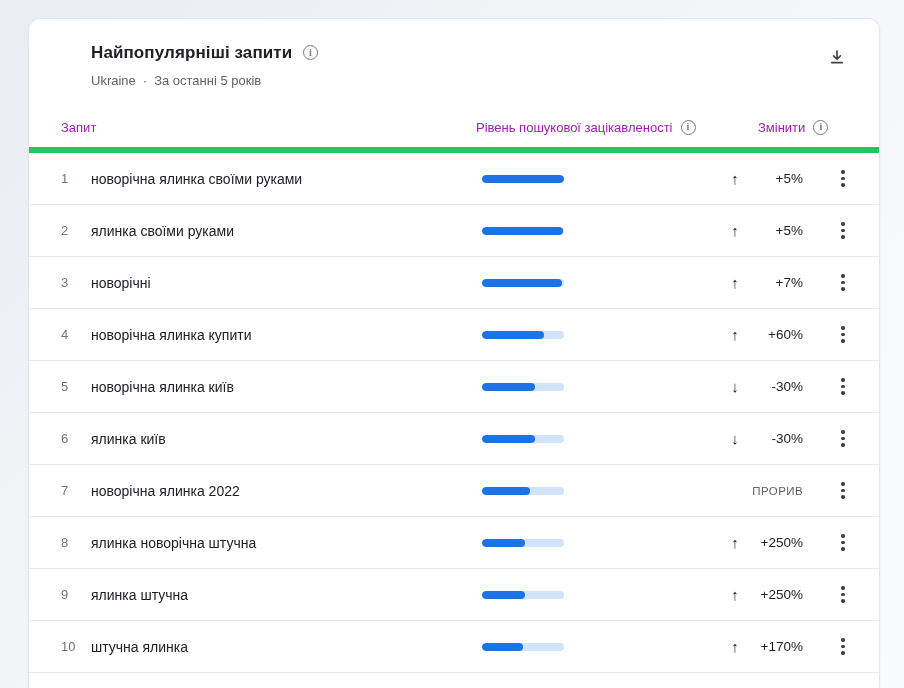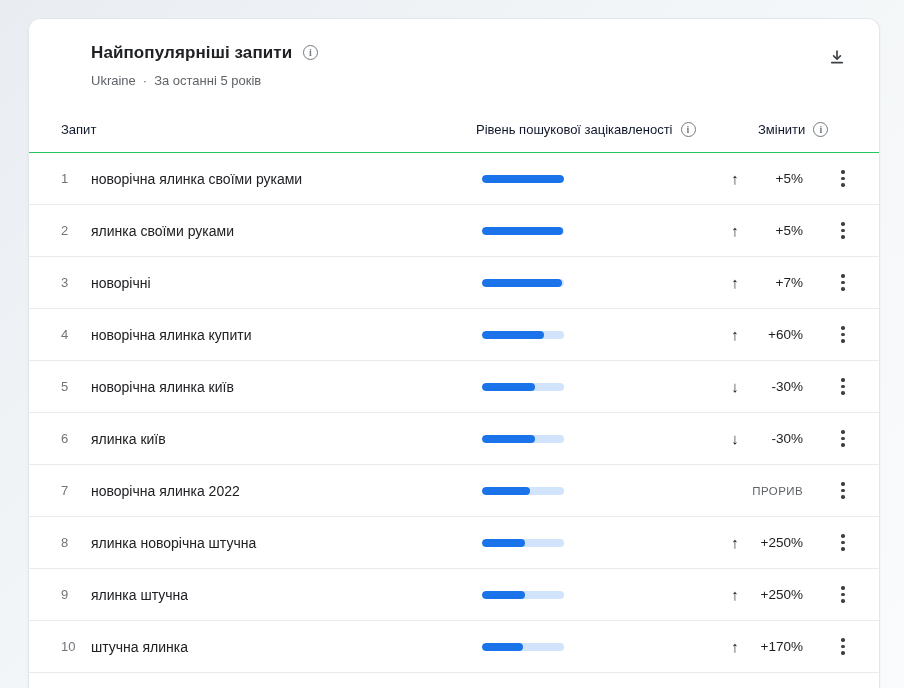--- a/index.html
+++ b/index.html
@@ -47,22 +47,22 @@
     width: 15px; height: 15px;
     border: 1.5px solid #747a80; border-radius: 50%;
     color: #747a80; font-size: 10px; font-weight: 700;
     font-family: "Liberation Serif", serif;
     cursor: pointer; flex: 0 0 auto;
   }
   .info-icon::before { content: "i"; line-height: 1; }
   
   .table-header {
     position: absolute; top: 88px; left: 0; right: 0; height: 46px;
-    border-bottom: 1px solid #22c55e;
-    font-size: 13px; color: #0f172a;
+    border-bottom: 6px solid #22c55e;
+    font-size: 13px; color: #a21caf;
   }
   .th { position: absolute; top: 0; height: 100%; display: flex; align-items: center; gap: 8px; }
   .th-query    { left: 32px; }
   .th-interest { left: 447px; }
   .th-change   { left: 729px; gap: 8px; }
   
   .table-body { position: absolute; top: 134px; left: 0; right: 0; }
   .row {
     display: grid;
     grid-template-columns: 30px 391px 82px 1fr;

